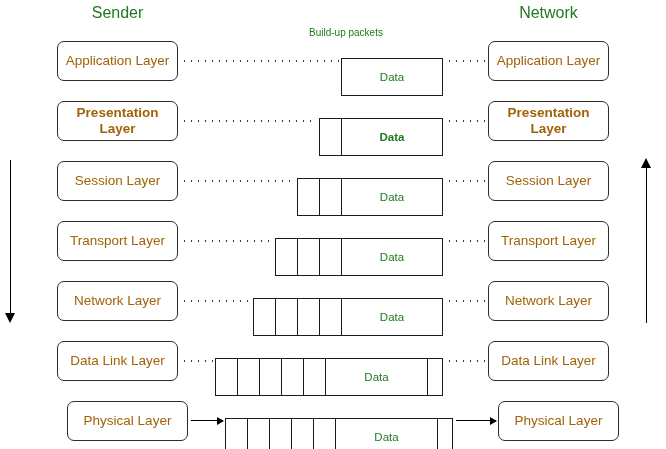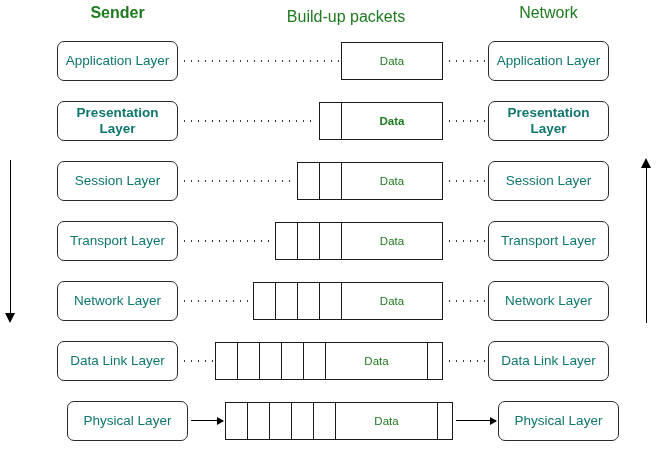--- a/index.html
+++ b/index.html
@@ -18,23 +18,24 @@
 
   
   .heading {
     position: absolute;
     color: #1e7a1e;
     font-size: 16px;
     white-space: nowrap;
     text-align: center;
   }
   .heading.small {
-    font-size: 16px;
-  }
-  #heading-sender  { left: 57px;  top: 4px;  width: 121px; font-weight: bold; }
+    font-size: 10px;
+    margin-top: 19px;
+  }
+  #heading-sender  { left: 57px;  top: 4px;  width: 121px; }
   #heading-buildup { left: 282px; top: 8px;  width: 128px; }
   #heading-receiver{ left: 488px; top: 4px;  width: 121px; }
 
   
   .row {
     position: absolute;
     left: 0;
     width: 666px;
     height: 46px;
   }
@@ -42,21 +43,21 @@
   
   .layer-box {
     position: absolute;
     top: 0;
     width: 121px;
     height: 40px;
     box-sizing: border-box;
     border: 1.2px solid #2b2b2b;
     border-radius: 7px;
     background: #ffffff;
-    color: #0f766e;
+    color: #a16207;
     font-size: 13.5px;
     line-height: 16px;
     display: flex;
     align-items: center;
     justify-content: center;
     text-align: center;
     padding: 0 3px;
   }
   .layer-box.sender   { left: 57px; }
   .layer-box.receiver { left: 488px; }
@@ -86,21 +87,21 @@
     top: 50%;
     transform: translateY(-50%);
     border-left: 7px solid #000000;
     border-top: 4.5px solid transparent;
     border-bottom: 4.5px solid transparent;
   }
 
   
   .packet {
     position: absolute;
-    top: 1px;
+    top: 17px;
     height: 38px;
     display: flex;
     box-sizing: border-box;
   }
   .cell {
     box-sizing: border-box;
     border: 1.2px solid #1a1a1a;
     border-right-width: 0;
     background: #ffffff;
     height: 38px;

